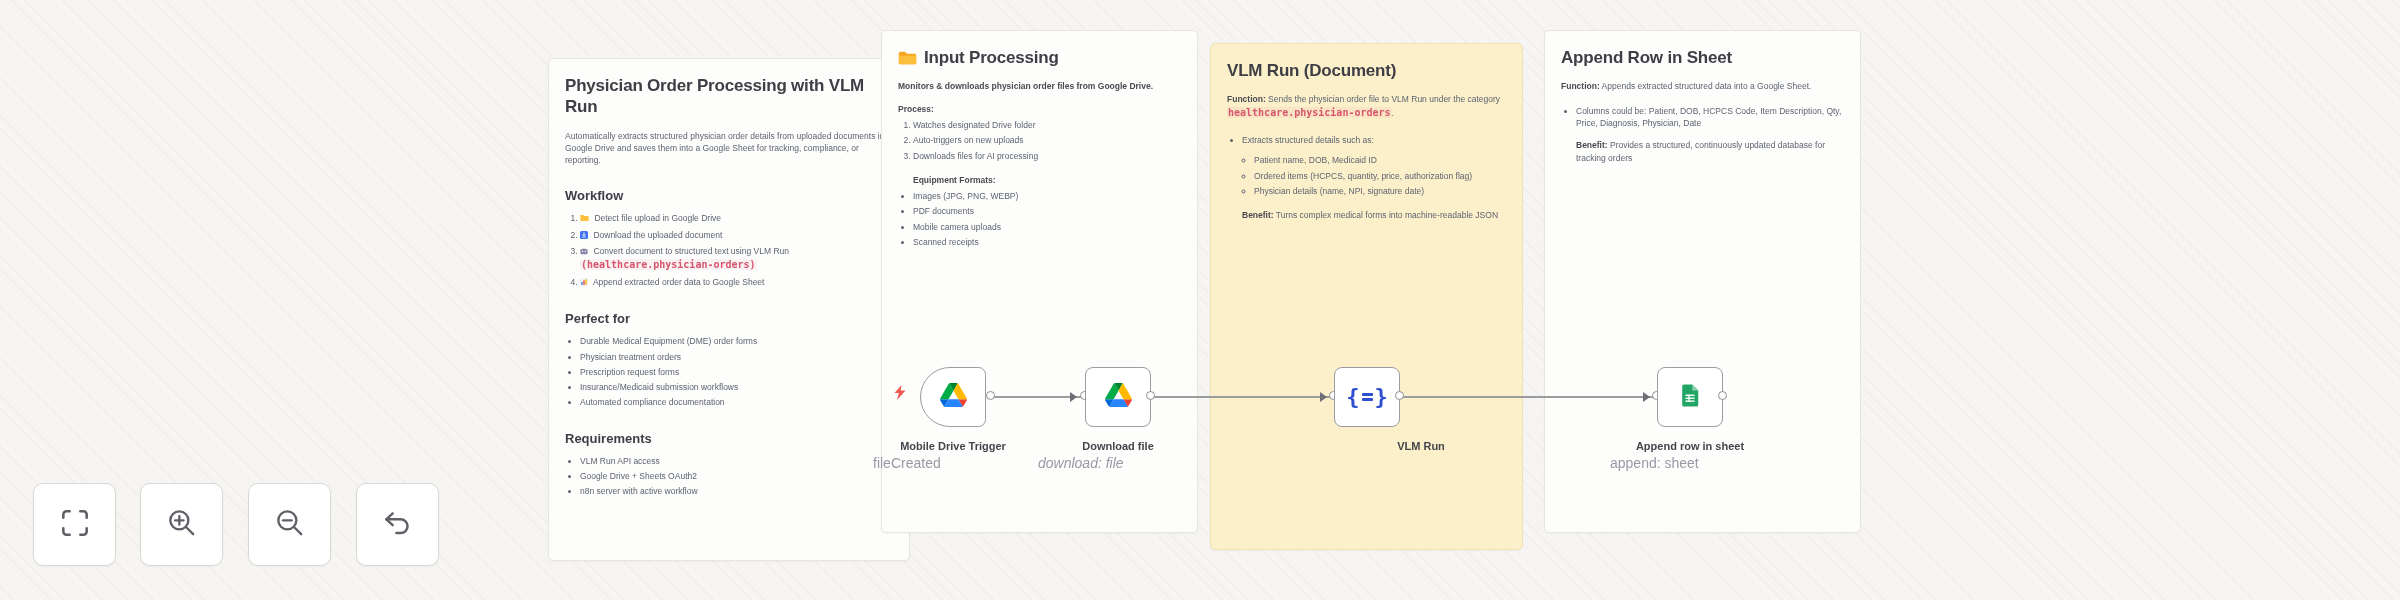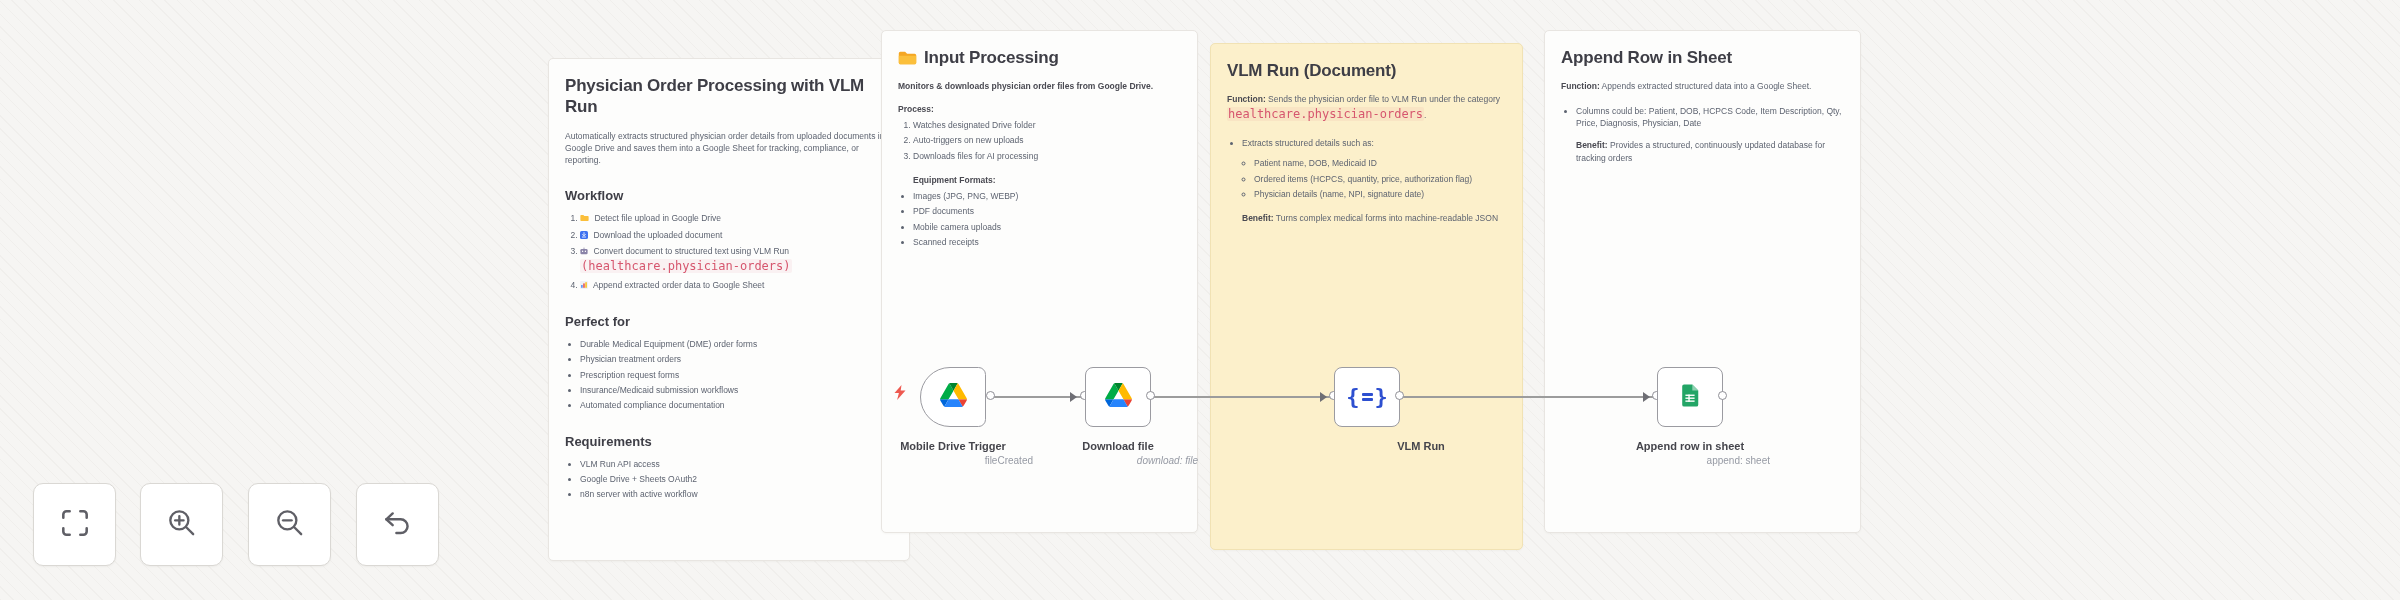--- a/index.html
+++ b/index.html
@@ -20,35 +20,35 @@
   .note-title{font-size:17px;font-weight:700;color:#3e3e46;line-height:1.25;letter-spacing:-0.2px;margin:0 0 6px 0;display:flex;align-items:center;gap:7px;}
   .note h3{font-size:13px;font-weight:700;color:#3e3e46;margin:22px 0 9px 0;}
   .note p{font-size:8.5px;line-height:1.45;margin:12px 0 0 0;}
   .note ol,.note ul{font-size:8.5px;line-height:1.45;margin:8px 0 0 0;padding-left:15px;}
   .note li{margin:0 0 3px 0;}
   .note ul{list-style-type:disc;}
   .note ul.circ{list-style-type:circle;margin-left:12px;}
   .bold{font-weight:700;color:#4a4a52;}
   .lead{font-weight:700;color:#4a4a52;}
   .indent{margin-left:15px !important;}
-  .code{font-family:"DejaVu Sans Mono",monospace;font-size:12px;color:#d6566e;background:rgba(214,86,110,0.07);border-radius:2px;padding:0 1px;}
+  .code{font-family:"DejaVu Sans Mono",monospace;font-size:10px;color:#d6566e;background:rgba(214,86,110,0.07);border-radius:2px;padding:0 1px;font-weight:bold;}
   .li-icon{display:inline-block;vertical-align:-1px;margin-right:3px;}
   
   .wire{position:absolute;height:2px;background:#9c9c9c;top:396px;}
   .arrowhead{position:absolute;width:0;height:0;top:392px;
     border-left:7px solid #6e6e74;border-top:5px solid transparent;border-bottom:5px solid transparent;}
   .node{
     position:absolute;top:367px;width:66px;height:60px;box-sizing:border-box;
     background:#ffffff;border:1.6px solid #9b9ba1;border-radius:8px;
     display:flex;align-items:center;justify-content:center;
   }
   .node.trigger{border-radius:32px 8px 8px 32px;}
   .port{position:absolute;width:9px;height:9px;border-radius:50%;background:#fff;border:1.6px solid #8f8f96;top:391px;box-sizing:border-box;}
   .node-label{position:absolute;top:440px;width:160px;text-align:center;font-size:11px;font-weight:700;color:#45454c;}
-  .node-sub{position:absolute;top:455px;width:160px;text-align:right;font-size:10px;color:#969aa4;}
+  .node-sub{position:absolute;top:455px;width:160px;text-align:left;font-size:14px;color:#969aa4;}
   .bolt{position:absolute;left:894px;top:385px;}
   .vlm-icon{display:flex;align-items:center;color:#2d4fd0;font-weight:600;}
   .vlm-icon .brace{font-size:22px;line-height:22px;font-family:"DejaVu Sans Mono",monospace;}
   .vlm-lines{display:inline-flex;flex-direction:column;gap:2.5px;margin:0 2px;}
   .vlm-lines i{width:11px;height:2.5px;background:#2d4fd0;border-radius:1px;}
   
   .ctrl{
     position:absolute;top:483px;width:83px;height:83px;box-sizing:border-box;
     background:#fff;border:1.5px solid #dad8d4;border-radius:10px;
     display:flex;align-items:center;justify-content:center;

